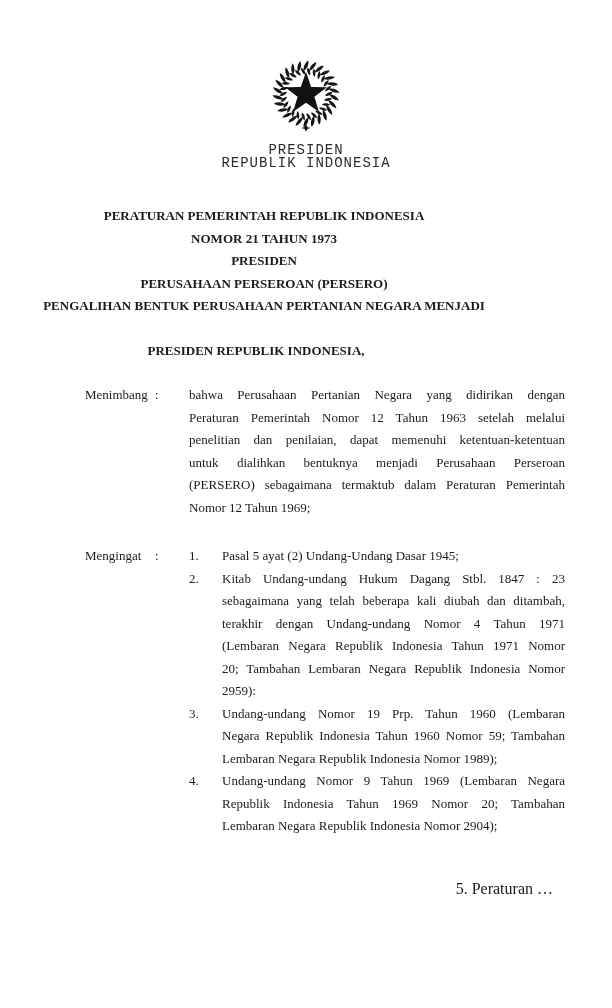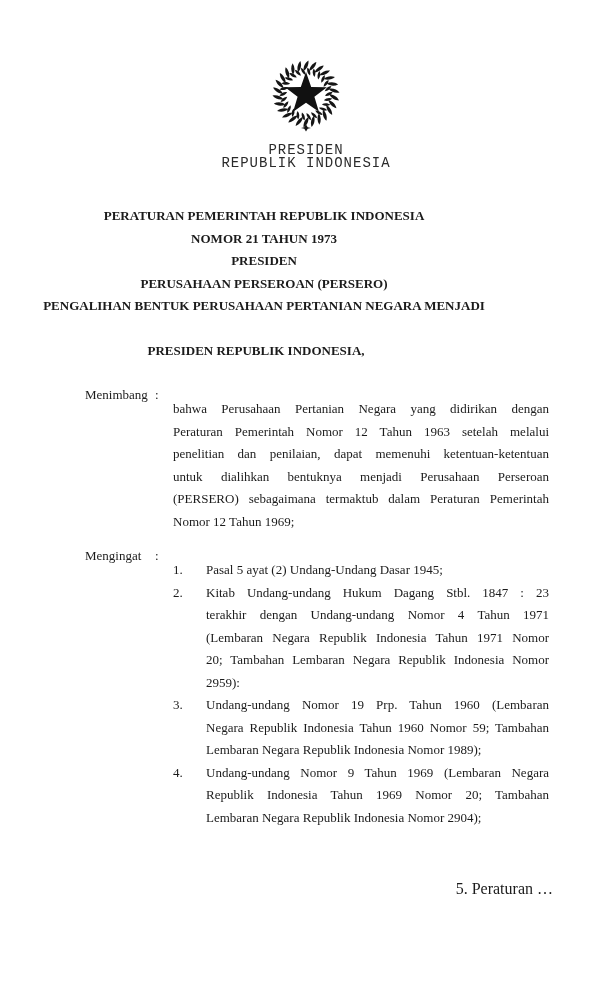--- a/index.html
+++ b/index.html
@@ -52,21 +52,21 @@
     font-size: 13px;
     line-height: 22.5px;
   }
 
   
   .clause { position: absolute; left: 0; width: 612px; font-size: 13px; }
   #menimbang { top: 384px; }
   #mengingat { top: 545px; }
   .clause-label { position: absolute; left: 85px; top: 0; line-height: 22.5px; }
   .clause-colon { position: absolute; left: 155px; top: 0; line-height: 22.5px; }
-  .clause-body  { position: absolute; left: 173px; top: 0; width: 376px; margin-top: 14px; }
+  .clause-body  { position: absolute; left: 189px; top: 0; width: 376px; }
 
   .jline {
     line-height: 22.5px;
     text-align: justify;
     -moz-text-align-last: justify;
     text-align-last: justify;
     white-space: normal;
   }
   .jline.lastline { -moz-text-align-last: left; text-align-last: left; }
 
@@ -186,20 +186,21 @@
         <div class="item-row">
           <div class="item-num">1.</div>
           <div class="item-body">
             <div class="jline lastline">Pasal 5 ayat (2) Undang-Undang Dasar 1945;</div>
           </div>
         </div>
         <div class="item-row">
           <div class="item-num">2.</div>
           <div class="item-body">
             <div class="jline">Kitab Undang-undang Hukum Dagang Stbl. 1847 : 23</div>
+            <div class="jline">sebagaimana yang telah beberapa kali diubah dan ditambah,</div>
             <div class="jline">terakhir dengan Undang-undang  Nomor 4 Tahun 1971</div>
             <div class="jline">(Lembaran Negara Republik Indonesia Tahun 1971 Nomor</div>
             <div class="jline">20; Tambahan Lembaran Negara Republik Indonesia Nomor</div>
             <div class="jline lastline">2959):</div>
           </div>
         </div>
         <div class="item-row">
           <div class="item-num">3.</div>
           <div class="item-body">
             <div class="jline">Undang-undang  Nomor 19 Prp. Tahun 1960 (Lembaran</div>

